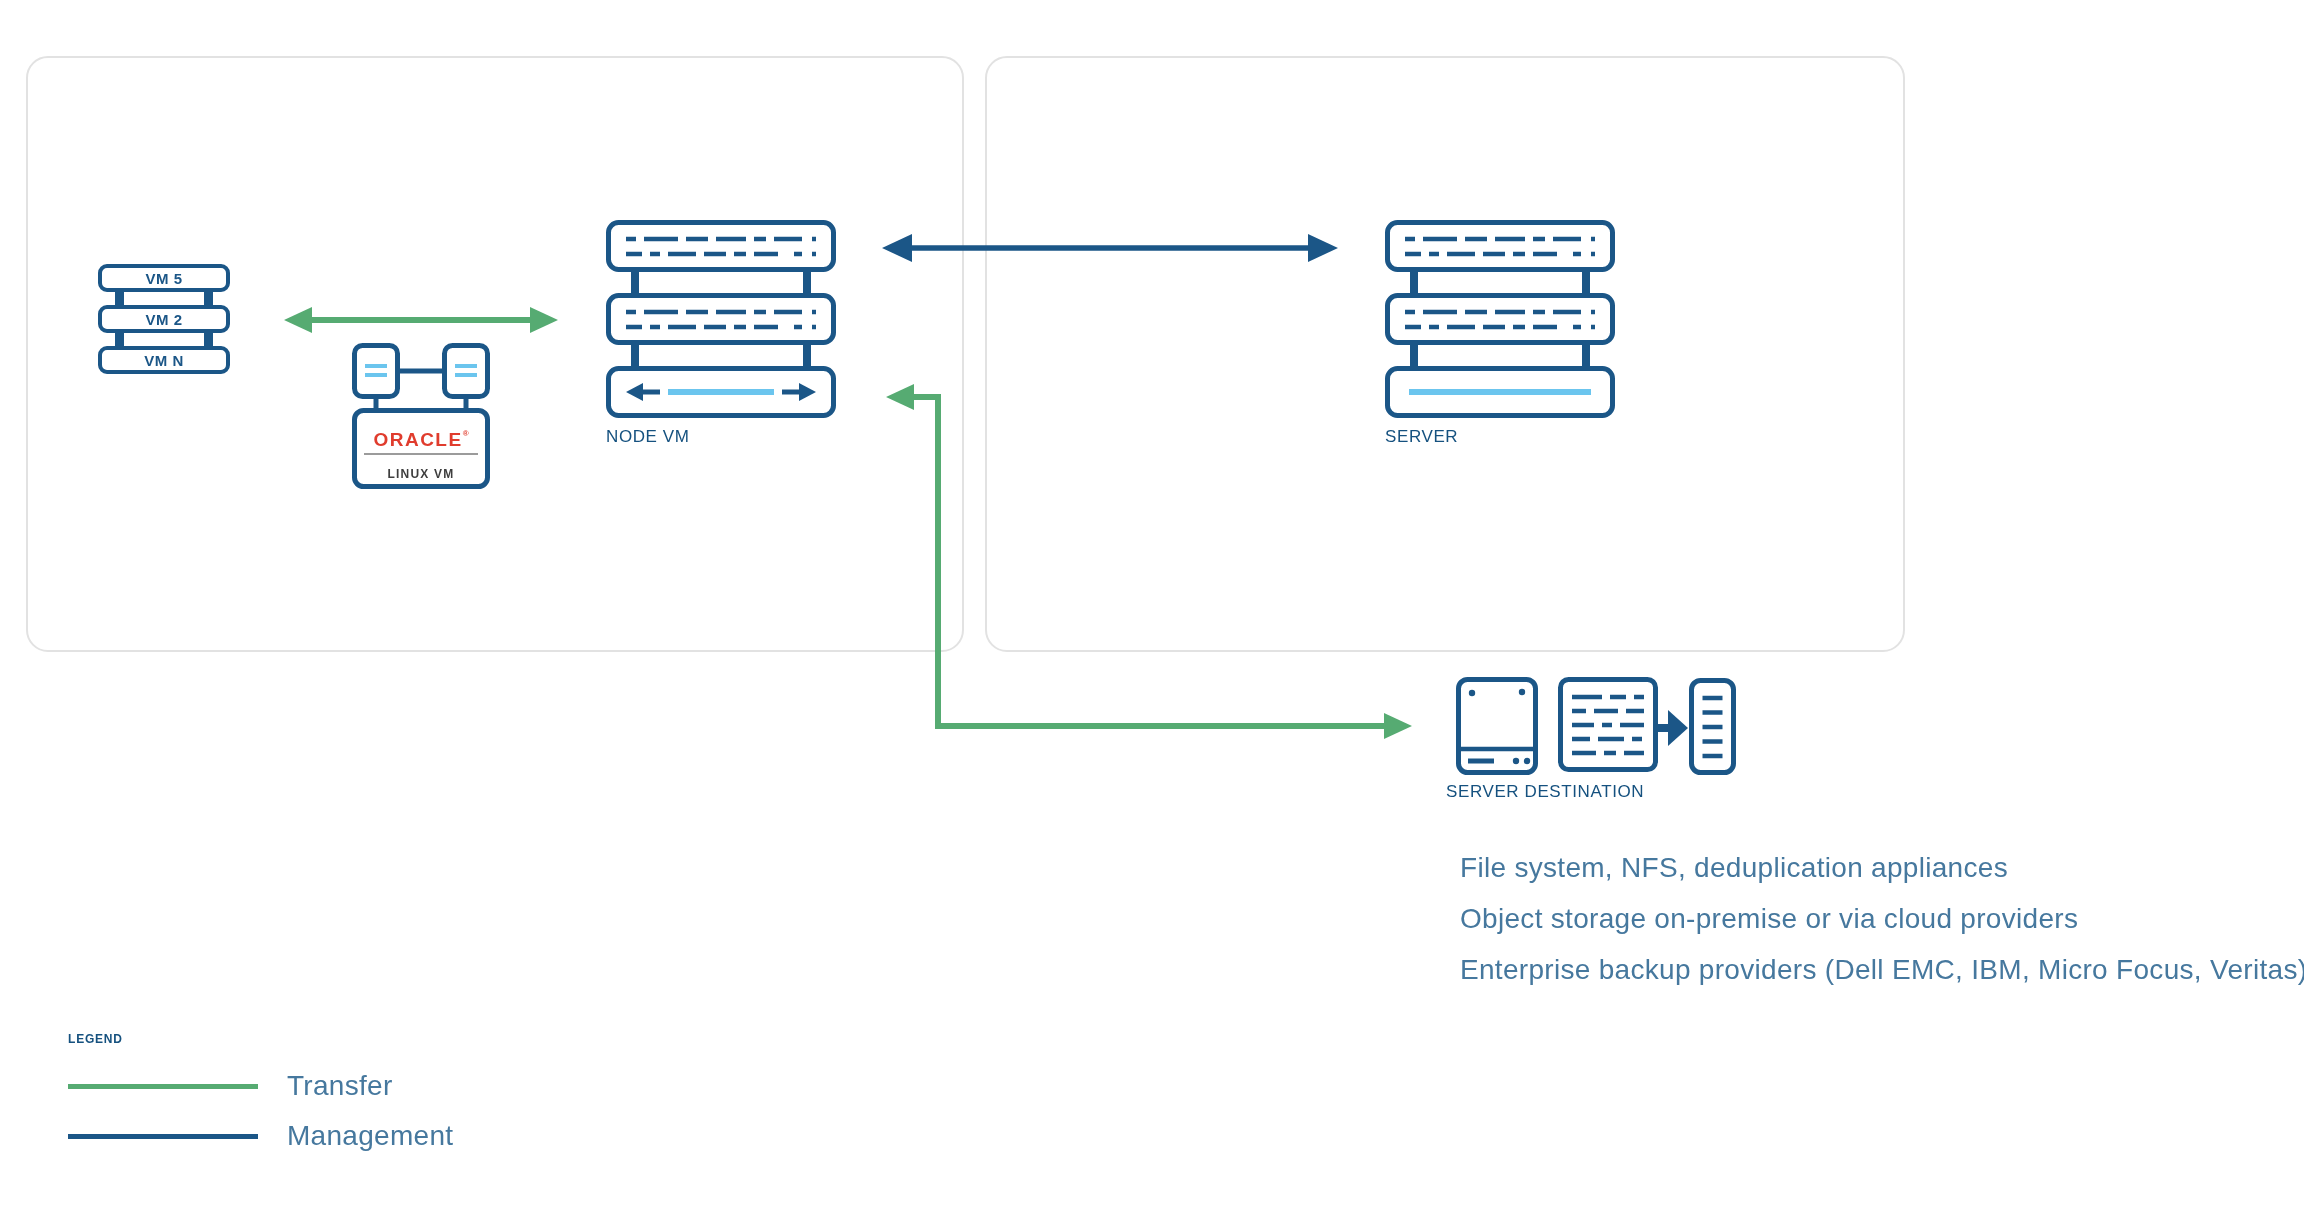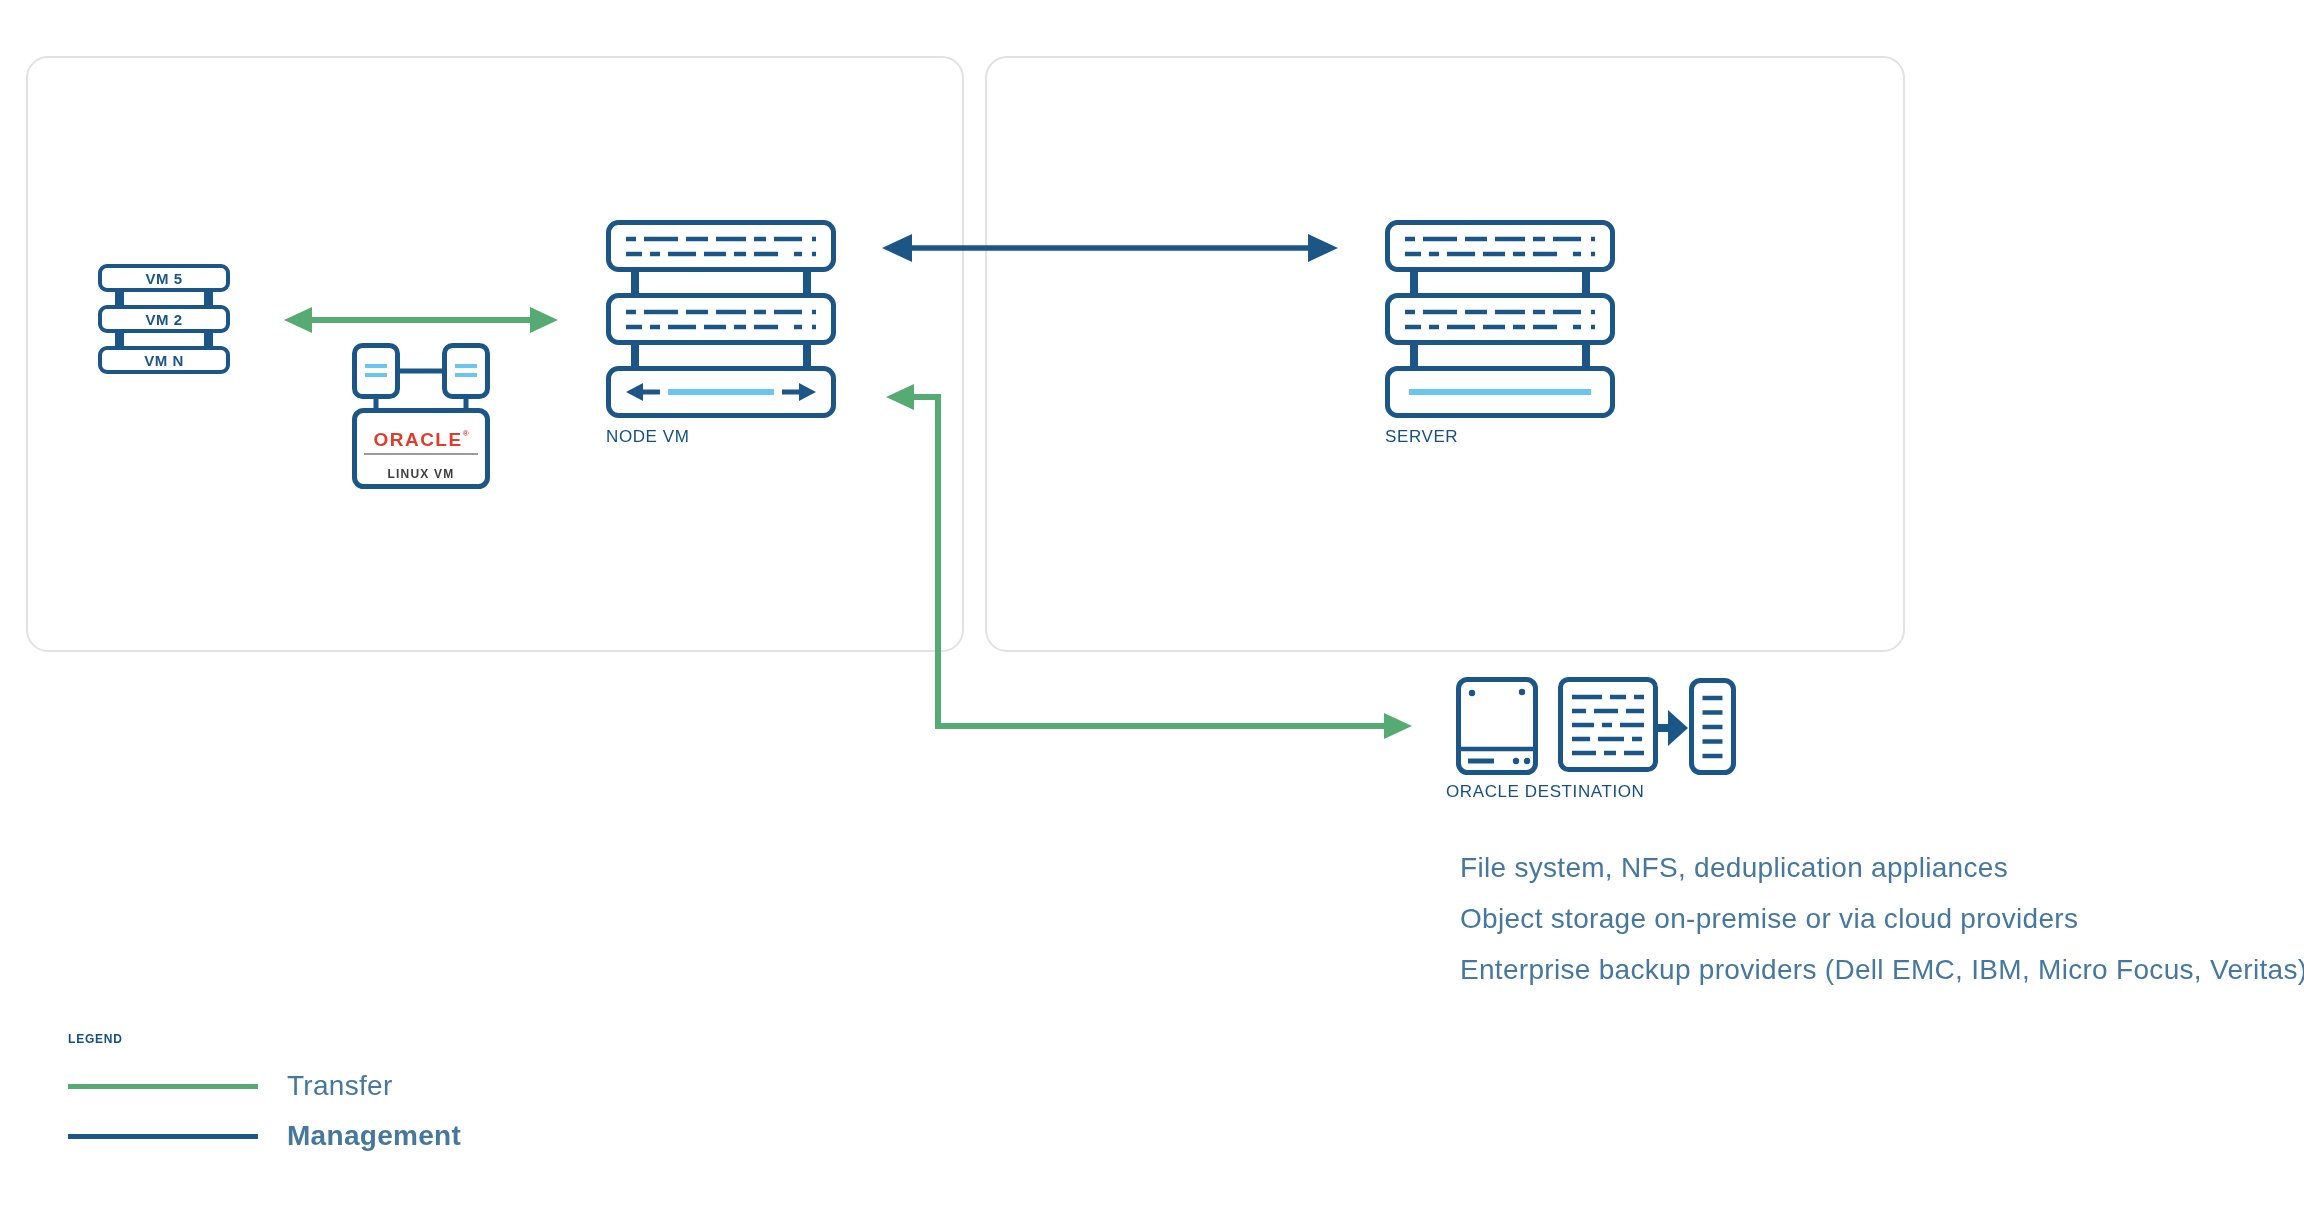--- a/index.html
+++ b/index.html
@@ -173,25 +173,25 @@
   <polygon points="12,2 12,38 32,20" fill="#1b5687"></polygon>
 </svg>
 <svg class="abs" style="left:1689px;top:678px;" width="47" height="97" viewBox="0 0 47 97">
   <rect x="2.5" y="2.5" width="42" height="92" rx="9" fill="#fff" stroke="#1b5687" stroke-width="5"></rect>
   <line x1="13.5" y1="20" x2="33.5" y2="20" stroke="#1b5687" stroke-width="4.5"></line>
   <line x1="13.5" y1="34.5" x2="33.5" y2="34.5" stroke="#1b5687" stroke-width="4.5"></line>
   <line x1="13.5" y1="49" x2="33.5" y2="49" stroke="#1b5687" stroke-width="4.5"></line>
   <line x1="13.5" y1="63.5" x2="33.5" y2="63.5" stroke="#1b5687" stroke-width="4.5"></line>
   <line x1="13.5" y1="78" x2="33.5" y2="78" stroke="#1b5687" stroke-width="4.5"></line>
 </svg>
-<div class="stack-label" style="left:1446px;top:782px;width:300px;">ORACLE DESTINATION</div>
+<div class="stack-label" style="left:1446px;top:782px;width:300px;">SERVER DESTINATION</div>
 
 <div class="dest-lines">
   <div>File system, NFS, deduplication appliances</div>
   <div>Object storage on-premise or via cloud providers</div>
   <div>Enterprise backup providers (Dell EMC, IBM, Micro Focus, Veritas)</div>
 </div>
 
 <div class="legend-title">LEGEND</div>
 <div class="legend-line" style="top:1084px;background:#56ab72;"></div>
 <div class="legend-label" style="top:1069px;">Transfer</div>
 <div class="legend-line" style="top:1134px;background:#1b5687;"></div>
-<div class="legend-label" style="top:1119px;font-weight:bold;">Management</div>
+<div class="legend-label" style="top:1119px;">Management</div>
 
 </body></html>

